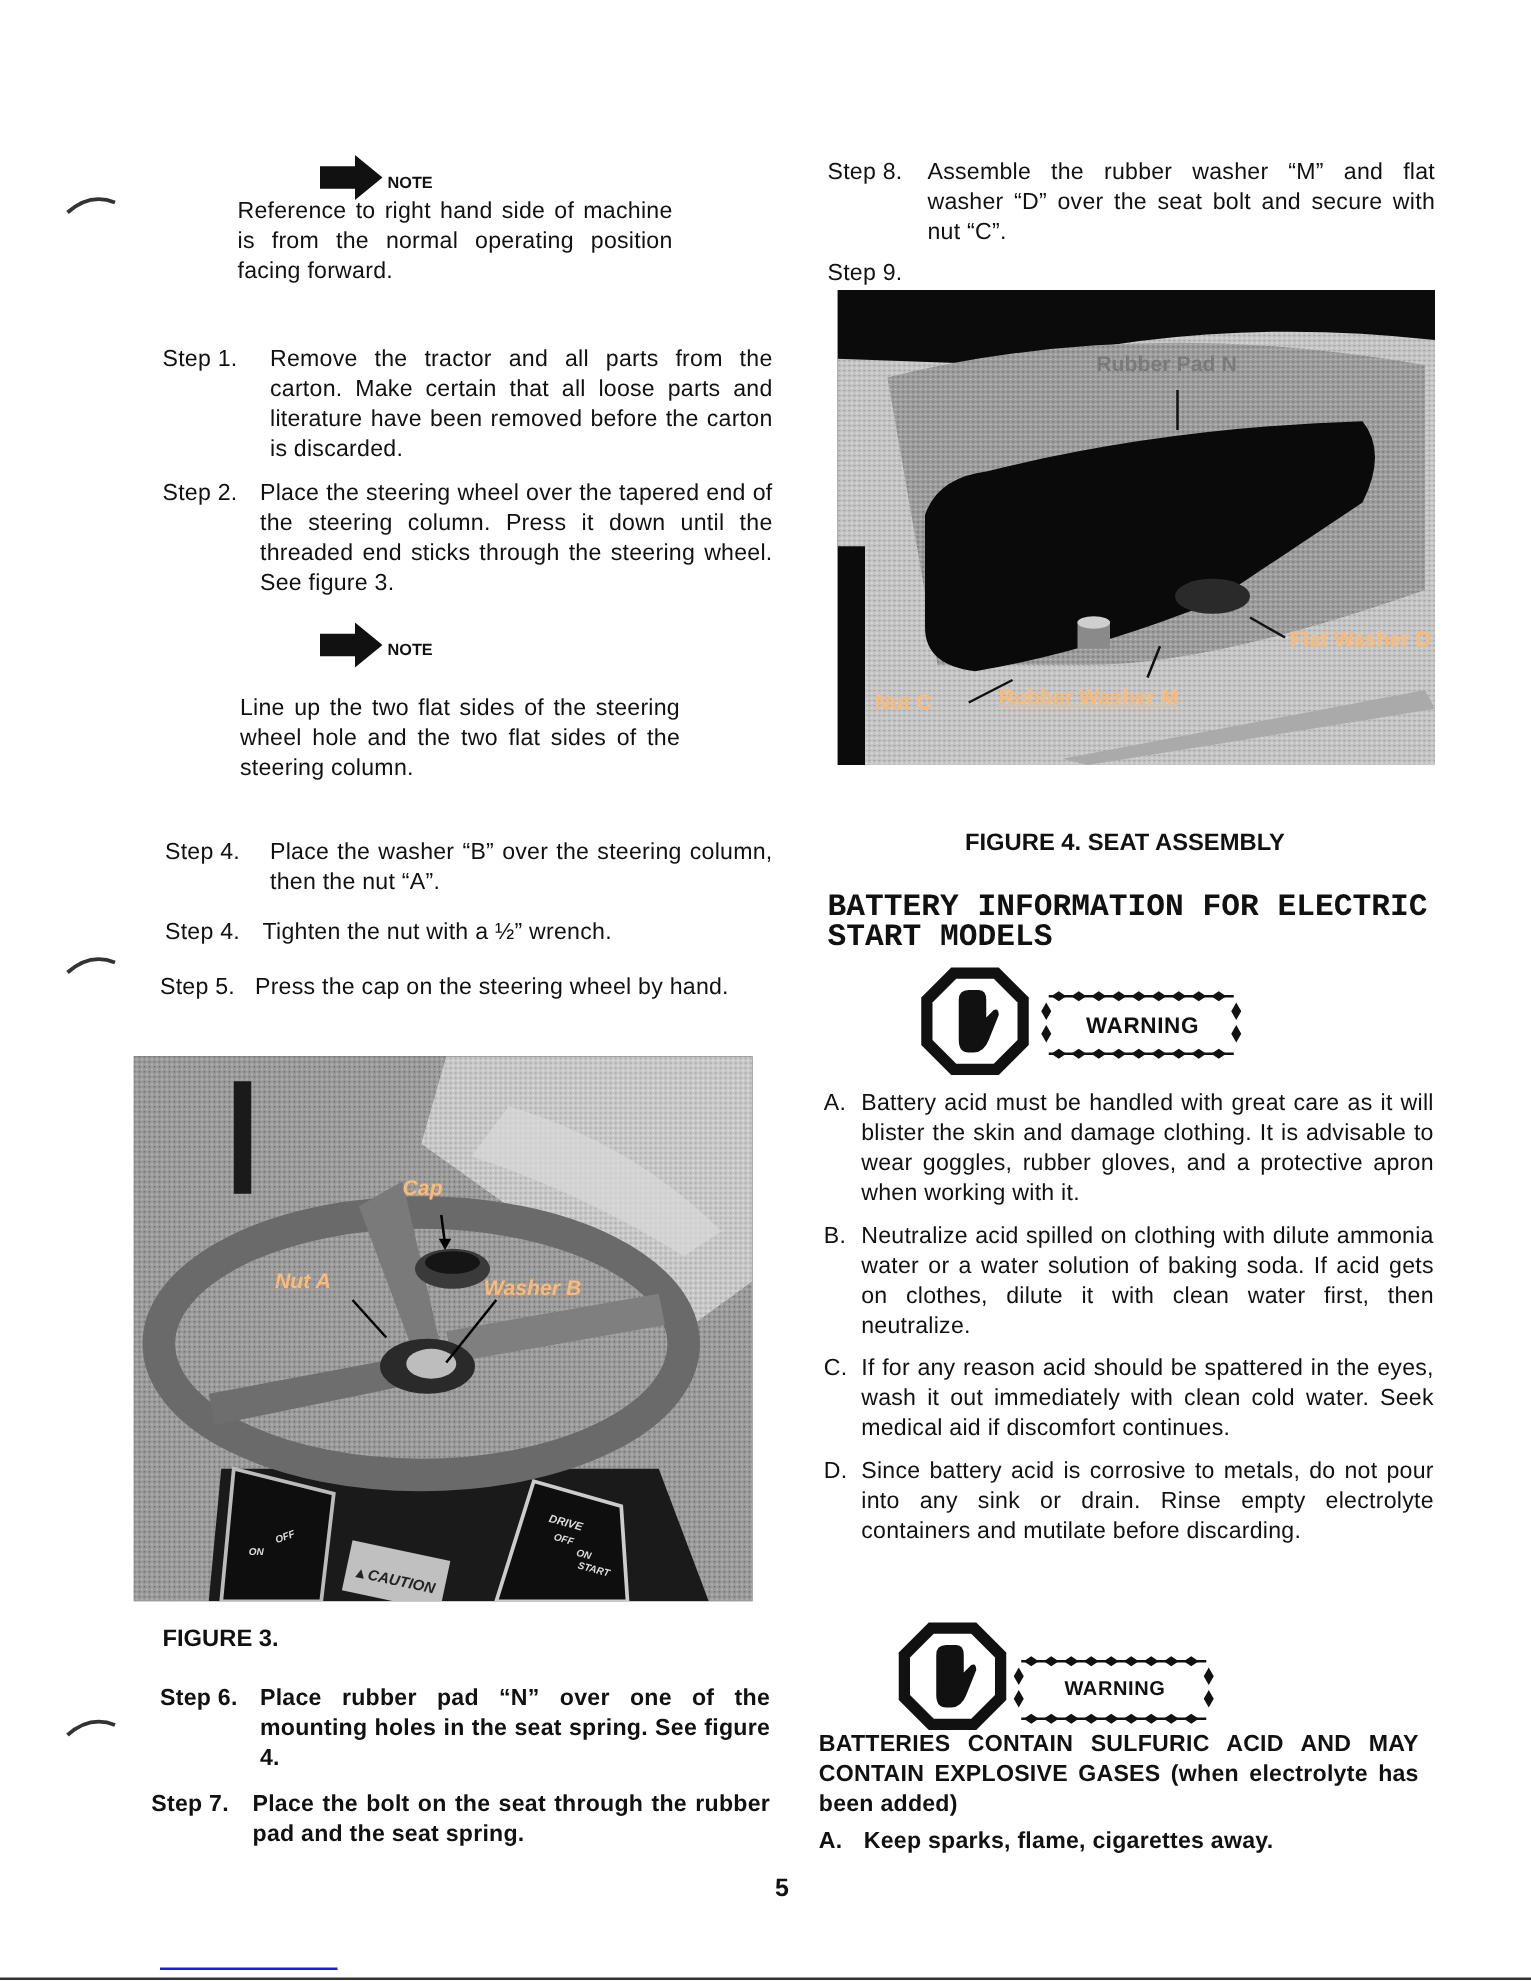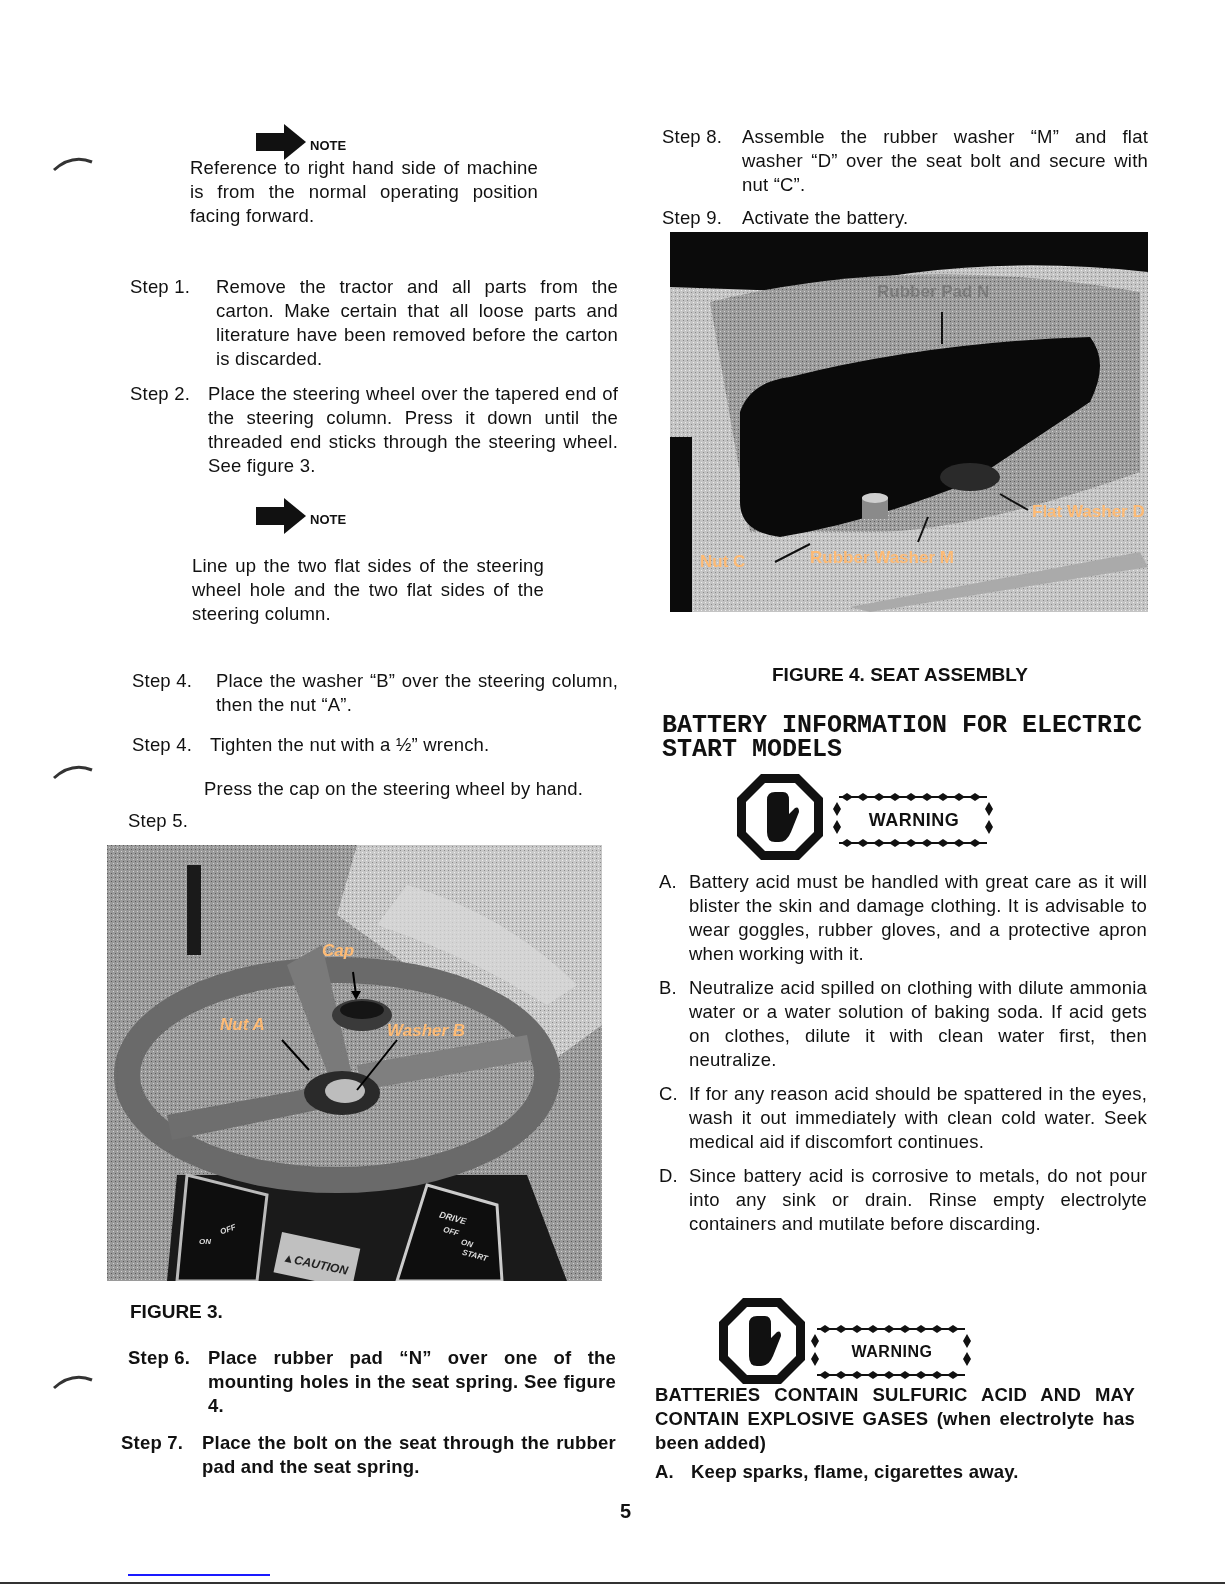--- a/index.html
+++ b/index.html
@@ -93,21 +93,21 @@
 <div class="abs" style="left:132px;top:669px;width:486px;">
   <div class="step txt" style="margin-bottom:16px;">
     <span class="lbl" style="width:84px;">Step 4.</span>
     <span class="body">Place the washer “B” over the steering column, then the nut “A”.</span>
   </div>
   <div class="step txt" style="margin-bottom:20px;">
     <span class="lbl" style="width:78px;">Step 4.</span>
     <span class="body">Tighten the nut with a ½” wrench.</span>
   </div>
   <div class="step txt">
-    <span class="lbl" style="width:76px;margin-left:-4px;margin-top:32px;">Step 5.</span>
+    <span class="lbl" style="width:76px;margin-left:-4px;">Step 5.</span>
     <span class="body">Press the cap on the steering wheel by hand.</span>
   </div>
 </div>
 
 <div class="photo" style="left:107px;top:845px;width:495px;height:436px;font-style:italic;">
   <svg class="bg" width="495" height="436" viewBox="0 0 495 436">
     <defs>
       <pattern id="grain1" width="4" height="4" patternUnits="userSpaceOnUse">
         <rect width="4" height="4" fill="#9a9a9a"></rect>
         <rect x="0" y="0" width="1" height="1" fill="#5a5a5a"></rect>
@@ -176,21 +176,20 @@
   </div>
 </div>
 
 <div class="abs" style="left:662px;top:125px;width:486px;">
   <div class="step txt" style="margin-bottom:9px;">
     <span class="lbl" style="width:80px;">Step 8.</span>
     <span class="body">Assemble the rubber washer “M” and flat washer “D” over the seat bolt and secure with nut “C”.</span>
   </div>
   <div class="step txt">
     <span class="lbl" style="width:80px;">Step 9.</span>
-    <span class="body">Activate the battery.</span>
   </div>
 </div>
 
 <div class="photo" style="left:670px;top:232px;width:478px;height:380px;">
   <svg class="bg" width="478" height="380" viewBox="0 0 478 380">
     <defs>
       <pattern id="grain3" width="4" height="4" patternUnits="userSpaceOnUse">
         <rect width="4" height="4" fill="#c4c4c4"></rect>
         <rect x="1" y="0" width="1" height="1" fill="#8a8a8a"></rect>
         <rect x="3" y="2" width="1" height="1" fill="#ececec"></rect>
@@ -219,21 +218,21 @@
     <path d="M180 375 L470 320 L478 335 L200 380 Z" fill="#aaaaaa"></path>
 
     <line x1="272" y1="80" x2="272" y2="112" stroke="#111" stroke-width="2"></line>
     <line x1="330" y1="262" x2="358" y2="278" stroke="#111" stroke-width="2"></line>
     <line x1="105" y1="330" x2="140" y2="312" stroke="#111" stroke-width="2"></line>
     <line x1="248" y1="310" x2="258" y2="285" stroke="#111" stroke-width="2"></line>
   </svg>
   <span class="callout light" style="left:207px;top:50px;">Rubber Pad N</span>
   <span class="callout" style="left:362px;top:270px;">Flat Washer D</span>
   <span class="callout" style="left:30px;top:320px;">Nut C</span>
-  <span class="callout" style="left:140px;top:316px;">Rubber Washer M</span>
+  <span class="callout" style="left:129px;top:316px;text-decoration:underline;">Rubber Washer M</span>
 </div>
 
 <div class="abs caption" style="left:772px;top:664px;">FIGURE 4. SEAT ASSEMBLY</div>
 
 <div class="abs heading" style="left:662px;top:714px;width:490px;">BATTERY INFORMATION FOR ELECTRIC START MODELS</div>
 
 <div class="abs warn-row" style="left:735px;top:772px;">
   <svg width="90" height="90" viewBox="0 0 90 90">
     <polygon points="26,2 64,2 88,26 88,64 64,88 26,88 2,64 2,26" fill="#111"></polygon>
     <polygon points="30,11 60,11 79,30 79,60 60,79 30,79 11,60 11,30" fill="#fff"></polygon>

